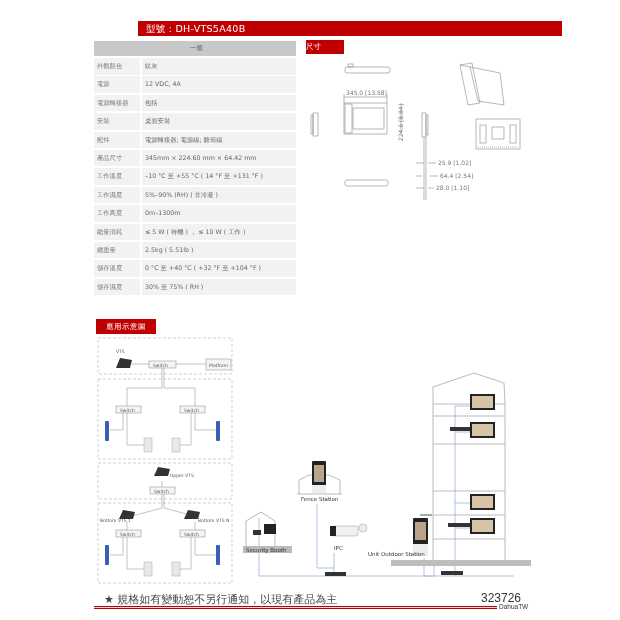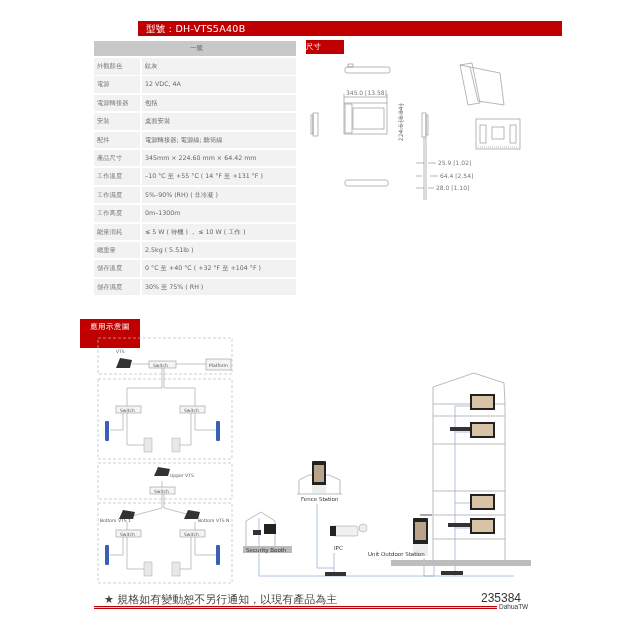--- a/index.html
+++ b/index.html
@@ -28,21 +28,21 @@
   }
 
   .dim-label {
     position: absolute; left: 306px; top: 40px; width: 38px; height: 14px;
     background: #c00000; color: #fff; font-size: 7.5px; line-height: 14px;
   }
   .dim-drawing { position: absolute; left: 300px; top: 55px; width: 225px; height: 145px; }
   .dim-text { font-size: 6px; fill: #777; font-family: "DejaVu Sans", sans-serif; }
 
   .app-label {
-    position: absolute; left: 80px; top: 319px; width: 60px; height: 29px;
+    position: absolute; left: 96px; top: 319px; width: 60px; height: 15px;
     background: #c00000; color: #fff; font-size: 7.5px; line-height: 15px;
     text-align: center; letter-spacing: 0.5px;
   }
   .diagram { position: absolute; left: 94px; top: 336px; width: 440px; height: 250px; }
   .dl { font-size: 4.5px; fill: #555; font-family: "DejaVu Sans", sans-serif; }
   .dl2 { font-size: 5.5px; fill: #333; font-family: "DejaVu Sans", sans-serif; }
 
   .footnote {
     position: absolute; left: 104px; top: 592px; font-size: 11px; color: #444;
   }
@@ -333,16 +333,16 @@
   <text class="dl2" x="240" y="214">IPC</text>
 
   <rect x="326" y="178" width="12" height="2" fill="#aaa"></rect>
   <rect x="319" y="182" width="15" height="38" rx="1" fill="#222"></rect>
   <rect x="321" y="186" width="11" height="18" fill="#b9a48b"></rect>
   <rect x="319" y="208" width="15" height="12" fill="#eee"></rect>
   <text class="dl2" x="274" y="220">Unit Outdoor Station</text>
 </svg>
 
 <div class="footnote">★  規格如有變動恕不另行通知，以現有產品為主</div>
-<div class="date-code">235384</div>
+<div class="date-code">323726</div>
 <div class="footer-rule"></div>
 <div class="footer-rule-gray"></div>
 <div class="brand">DahuaTW</div>
 
 </body></html>

